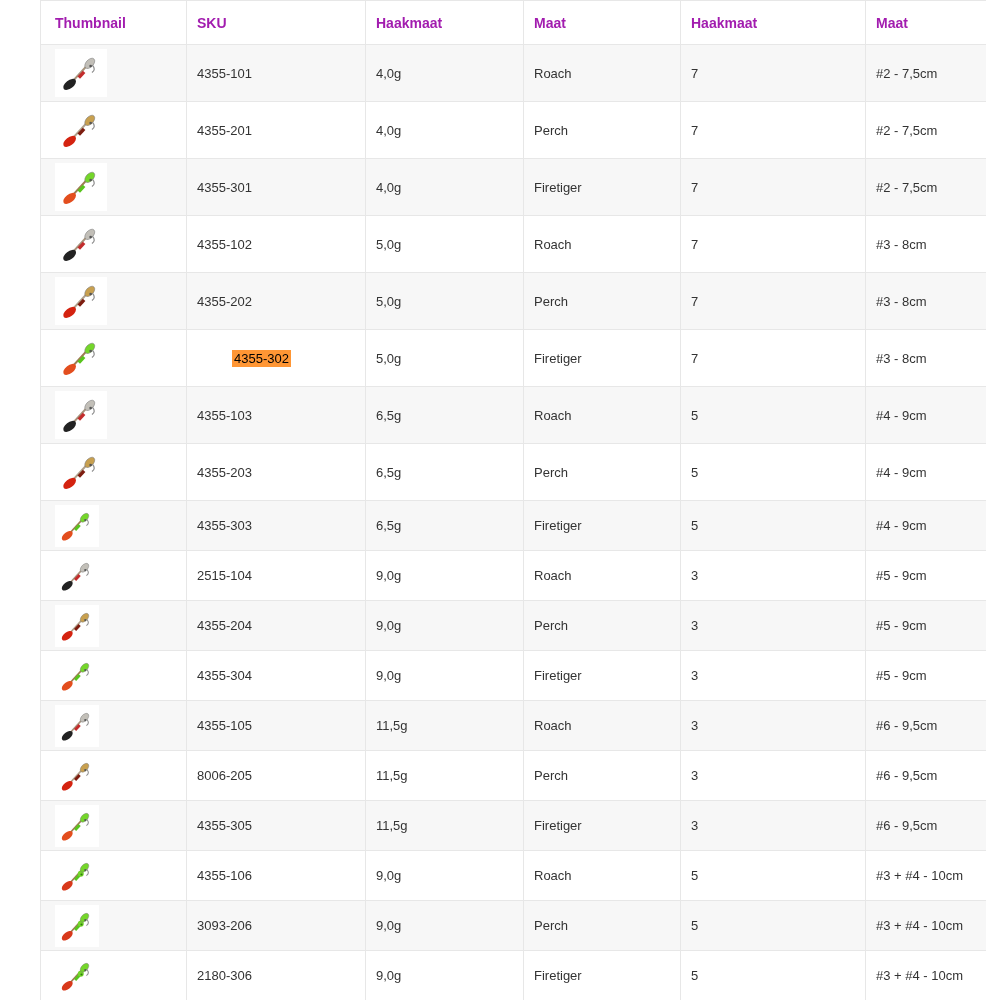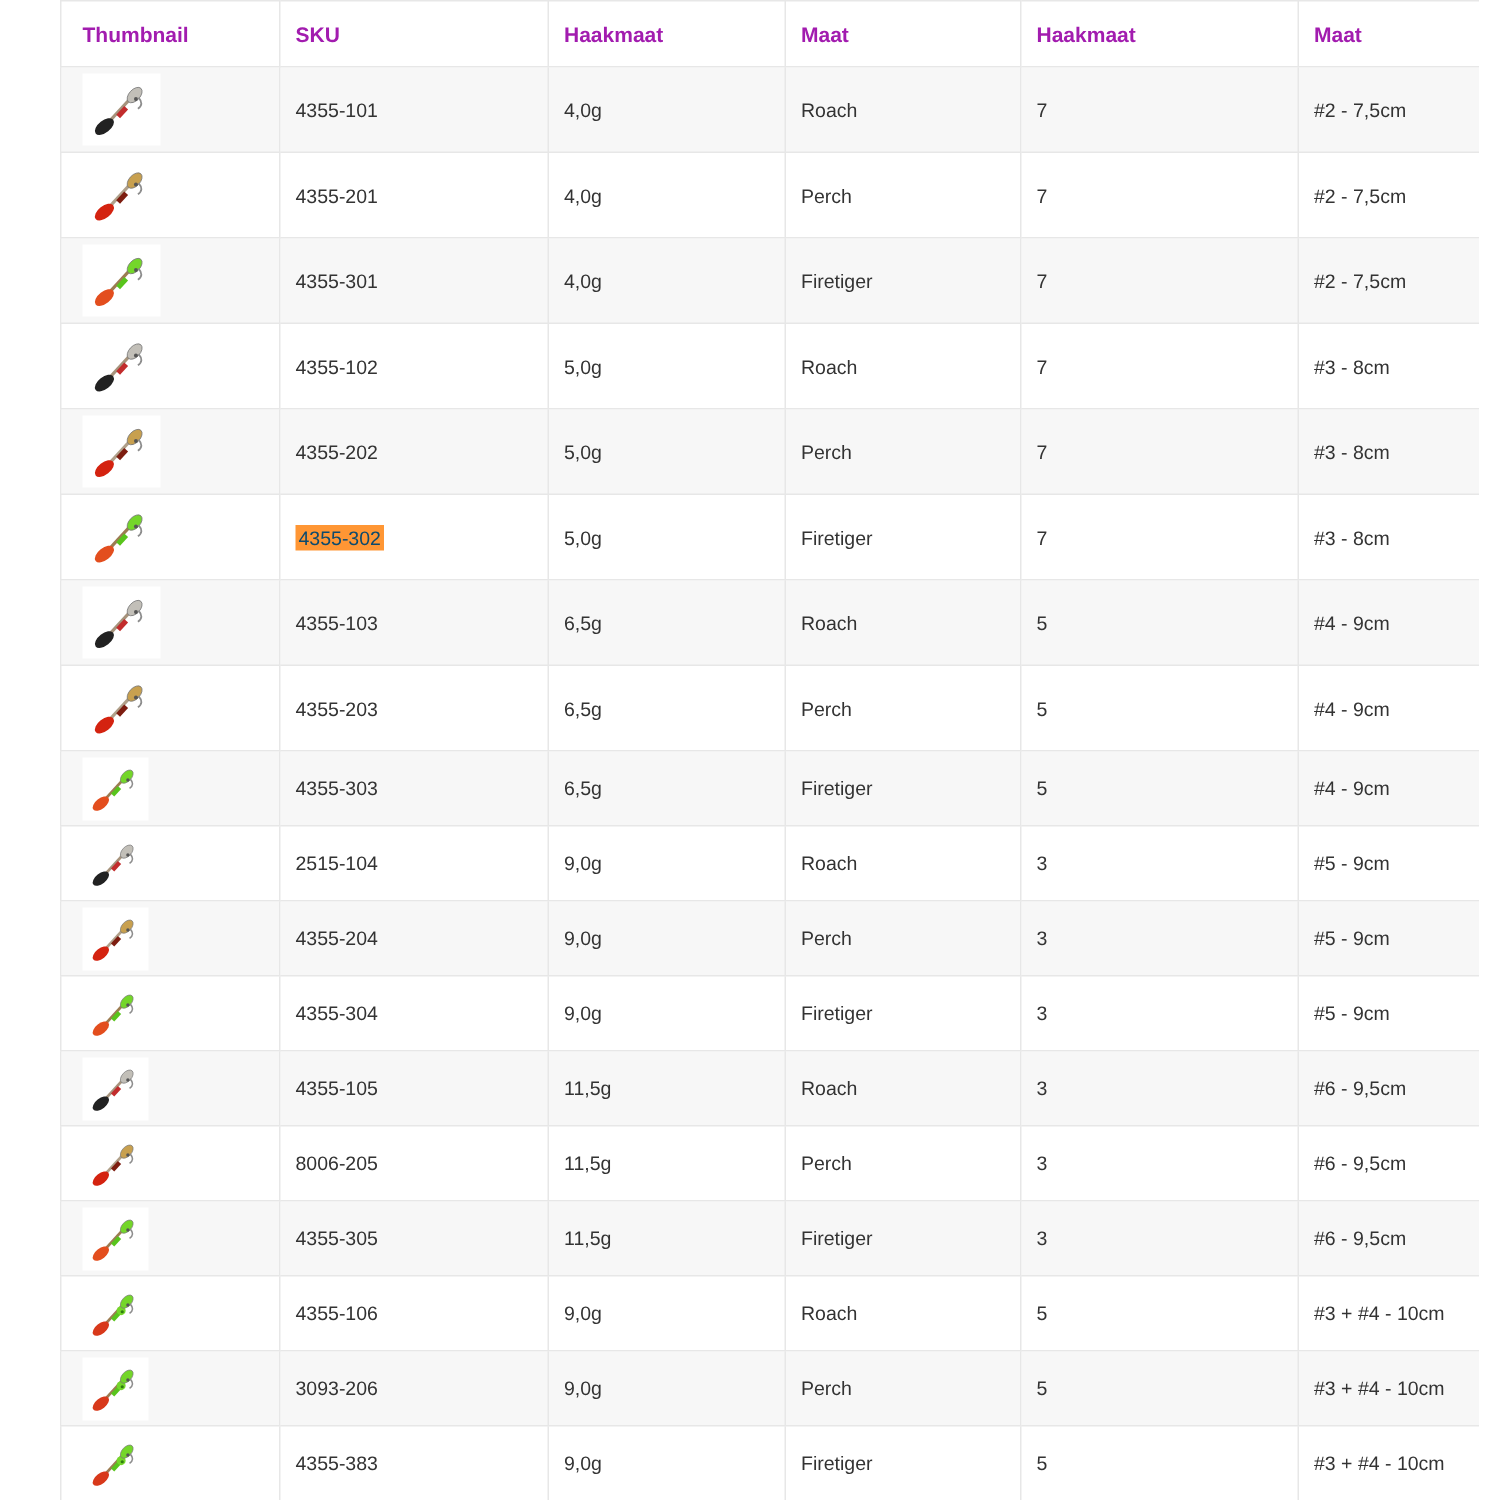--- a/index.html
+++ b/index.html
@@ -55,22 +55,23 @@
     justify-content: center;
     background: #ffffff;
     width: 52px;
     height: 48px;
   }
   tr.short .thumb-box { width: 44px; height: 42px; }
   .thumb-box svg { display: block; width: 46px; height: 42px; }
   tr.short .thumb-box svg { width: 38px; height: 36px; }
   .hl {
     background: #ff9634;
-    color: #0c4a6e;
+    color: #000000;
     padding: 1px 2px;
+    margin-left: 35px;
   }
 </style>
 </head>
 <body>
 
 <div class="page">
   <div class="table-wrap">
     <table class="spec-table">
       <colgroup>
         <col style="width:146px">
@@ -426,21 +427,21 @@
                   <rect x="20" y="24" width="9" height="4" transform="rotate(-47 24.5 26)" fill="#58c41c"></rect>
                   <ellipse cx="11" cy="37" rx="8.5" ry="4.6" transform="rotate(-38 11 37)" fill="#d8391b"></ellipse>
                   <circle cx="29" cy="21" r="4" fill="#74d62a"></circle>
                   <circle cx="30" cy="22" r="1.4" fill="#2f7d10"></circle>
                   <ellipse cx="34" cy="13" rx="7" ry="4.2" transform="rotate(-47 34 13)" fill="#74d62a" stroke="#777" stroke-width="0.6"></ellipse>
                   <path d="M37 15 q4.5 5 -0.5 8.5" stroke="#8d8d8d" stroke-width="1.4" fill="none"></path>
                   <circle cx="35" cy="16" r="1.5" fill="#555"></circle>
                 </svg>
               </div>
             </td>
-            <td><span>4355-383</span></td>
+            <td><span>2180-306</span></td>
             <td><span>9,0g</span></td>
             <td><span>Firetiger</span></td>
             <td><span>5</span></td>
             <td><span>#3 + #4 - 10cm</span></td>
           </tr>
         </tbody>
     </table>
   </div>
 </div>
 

